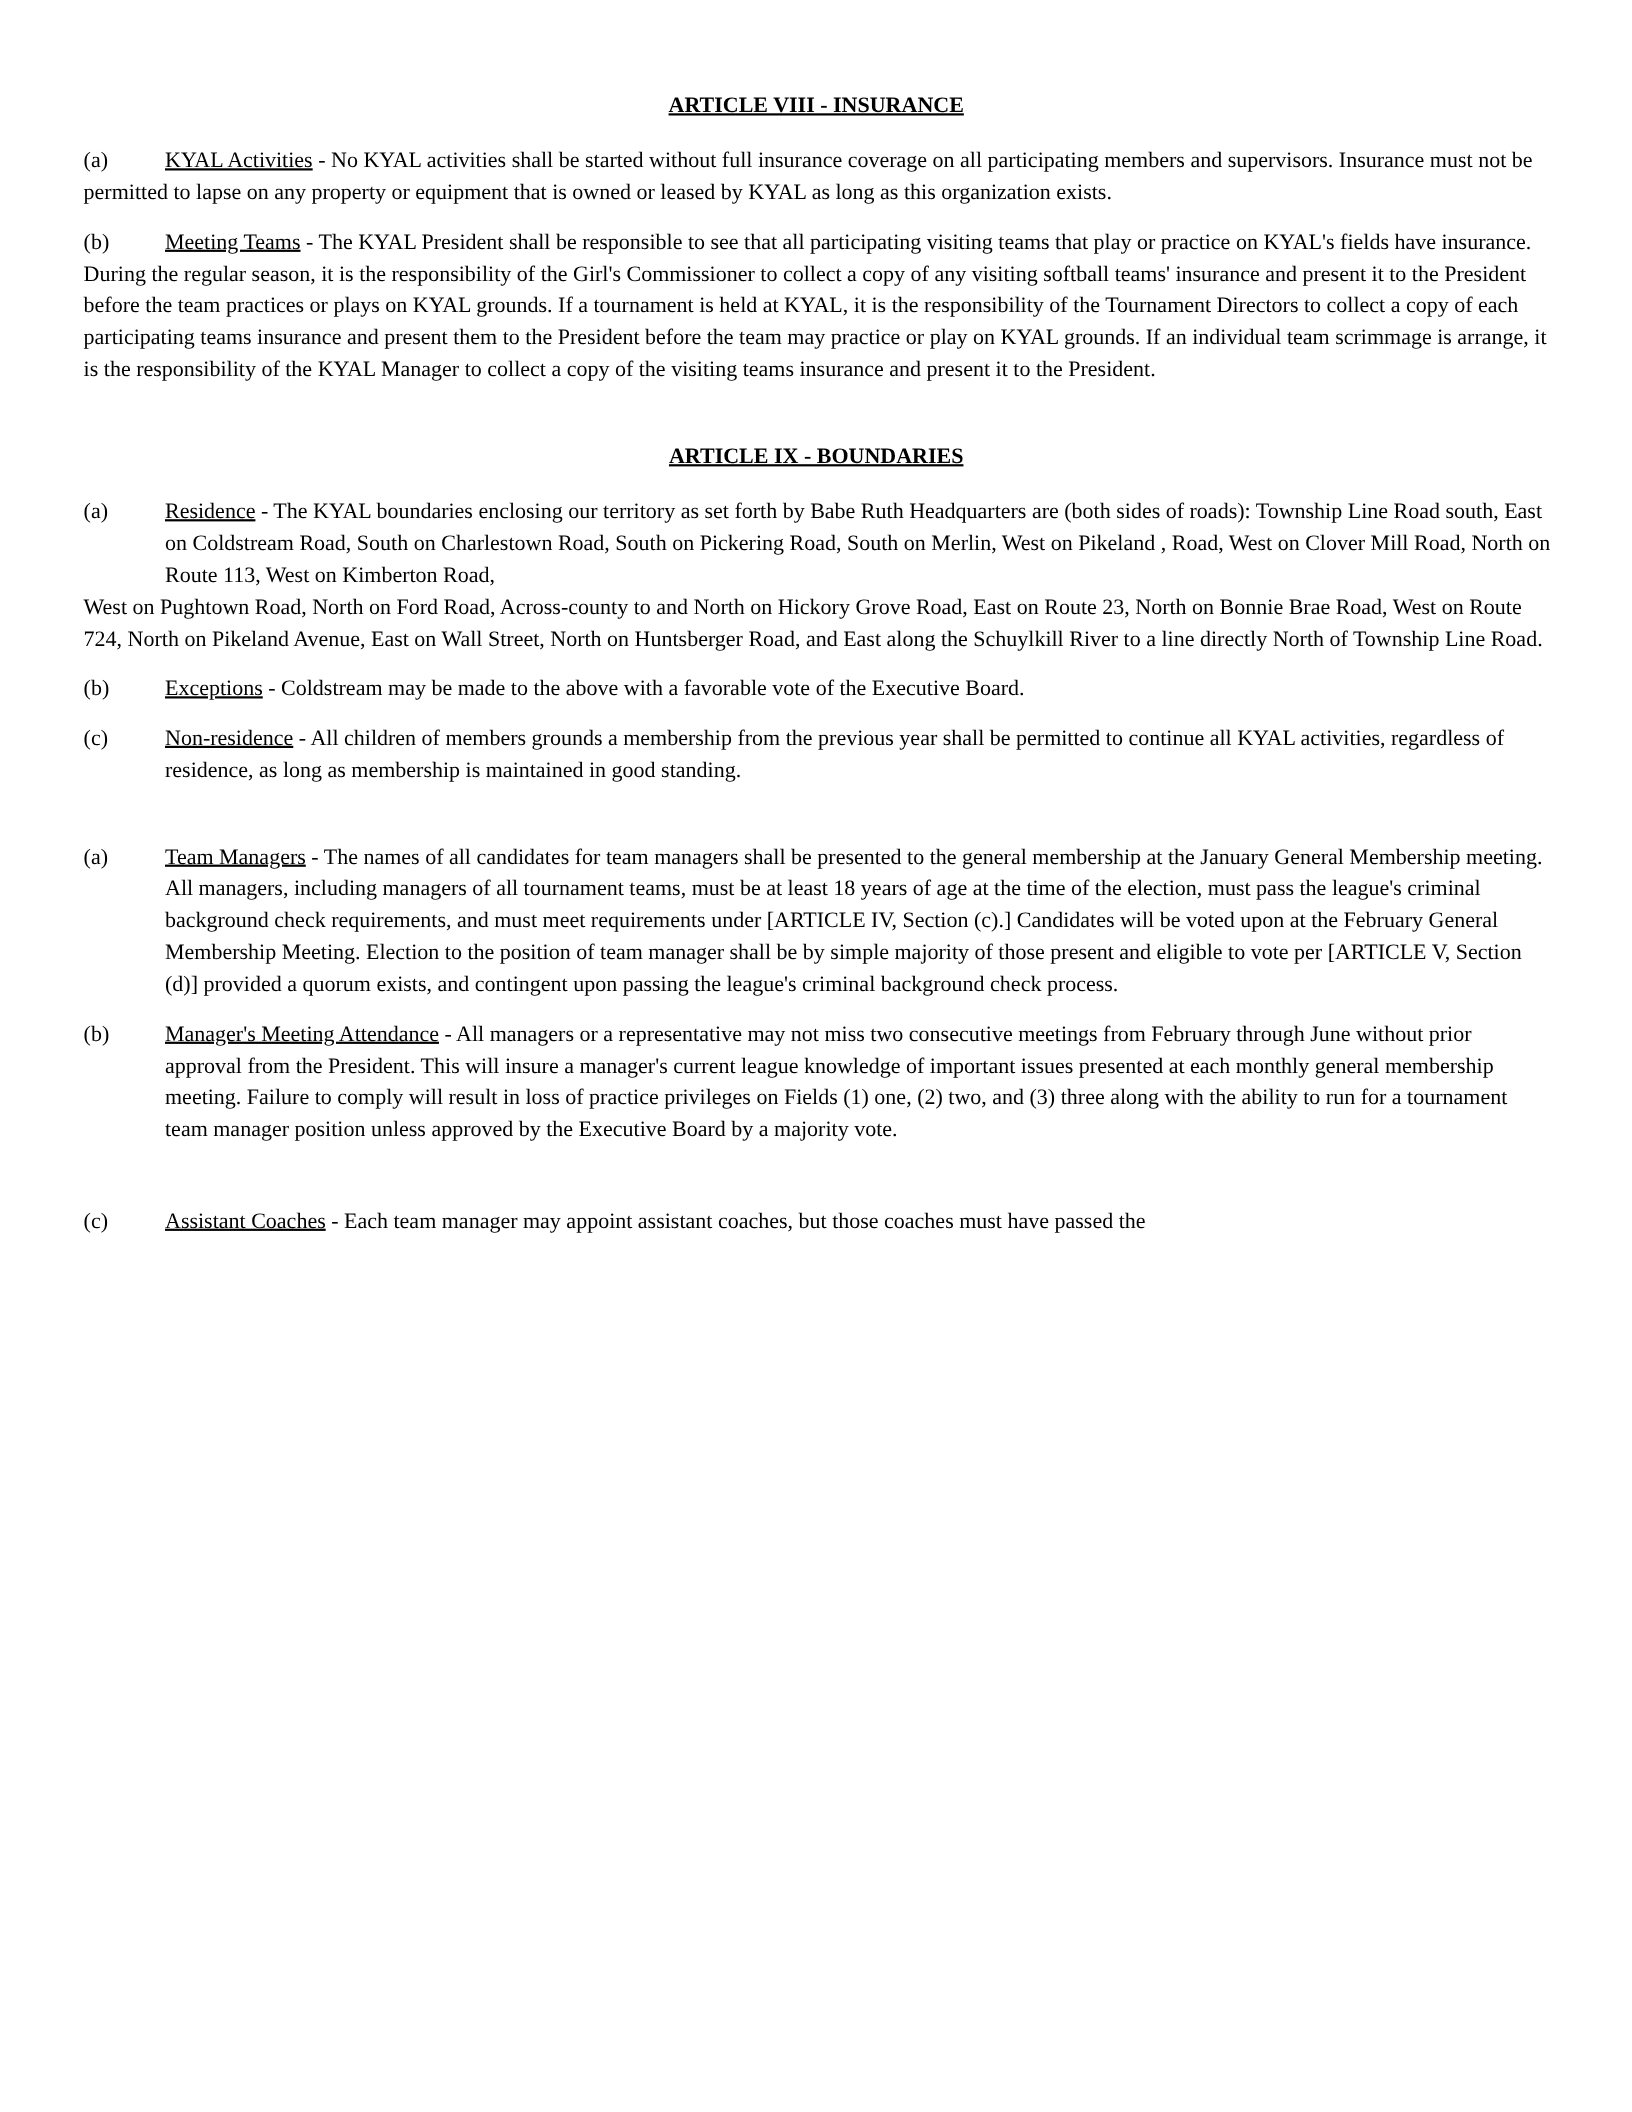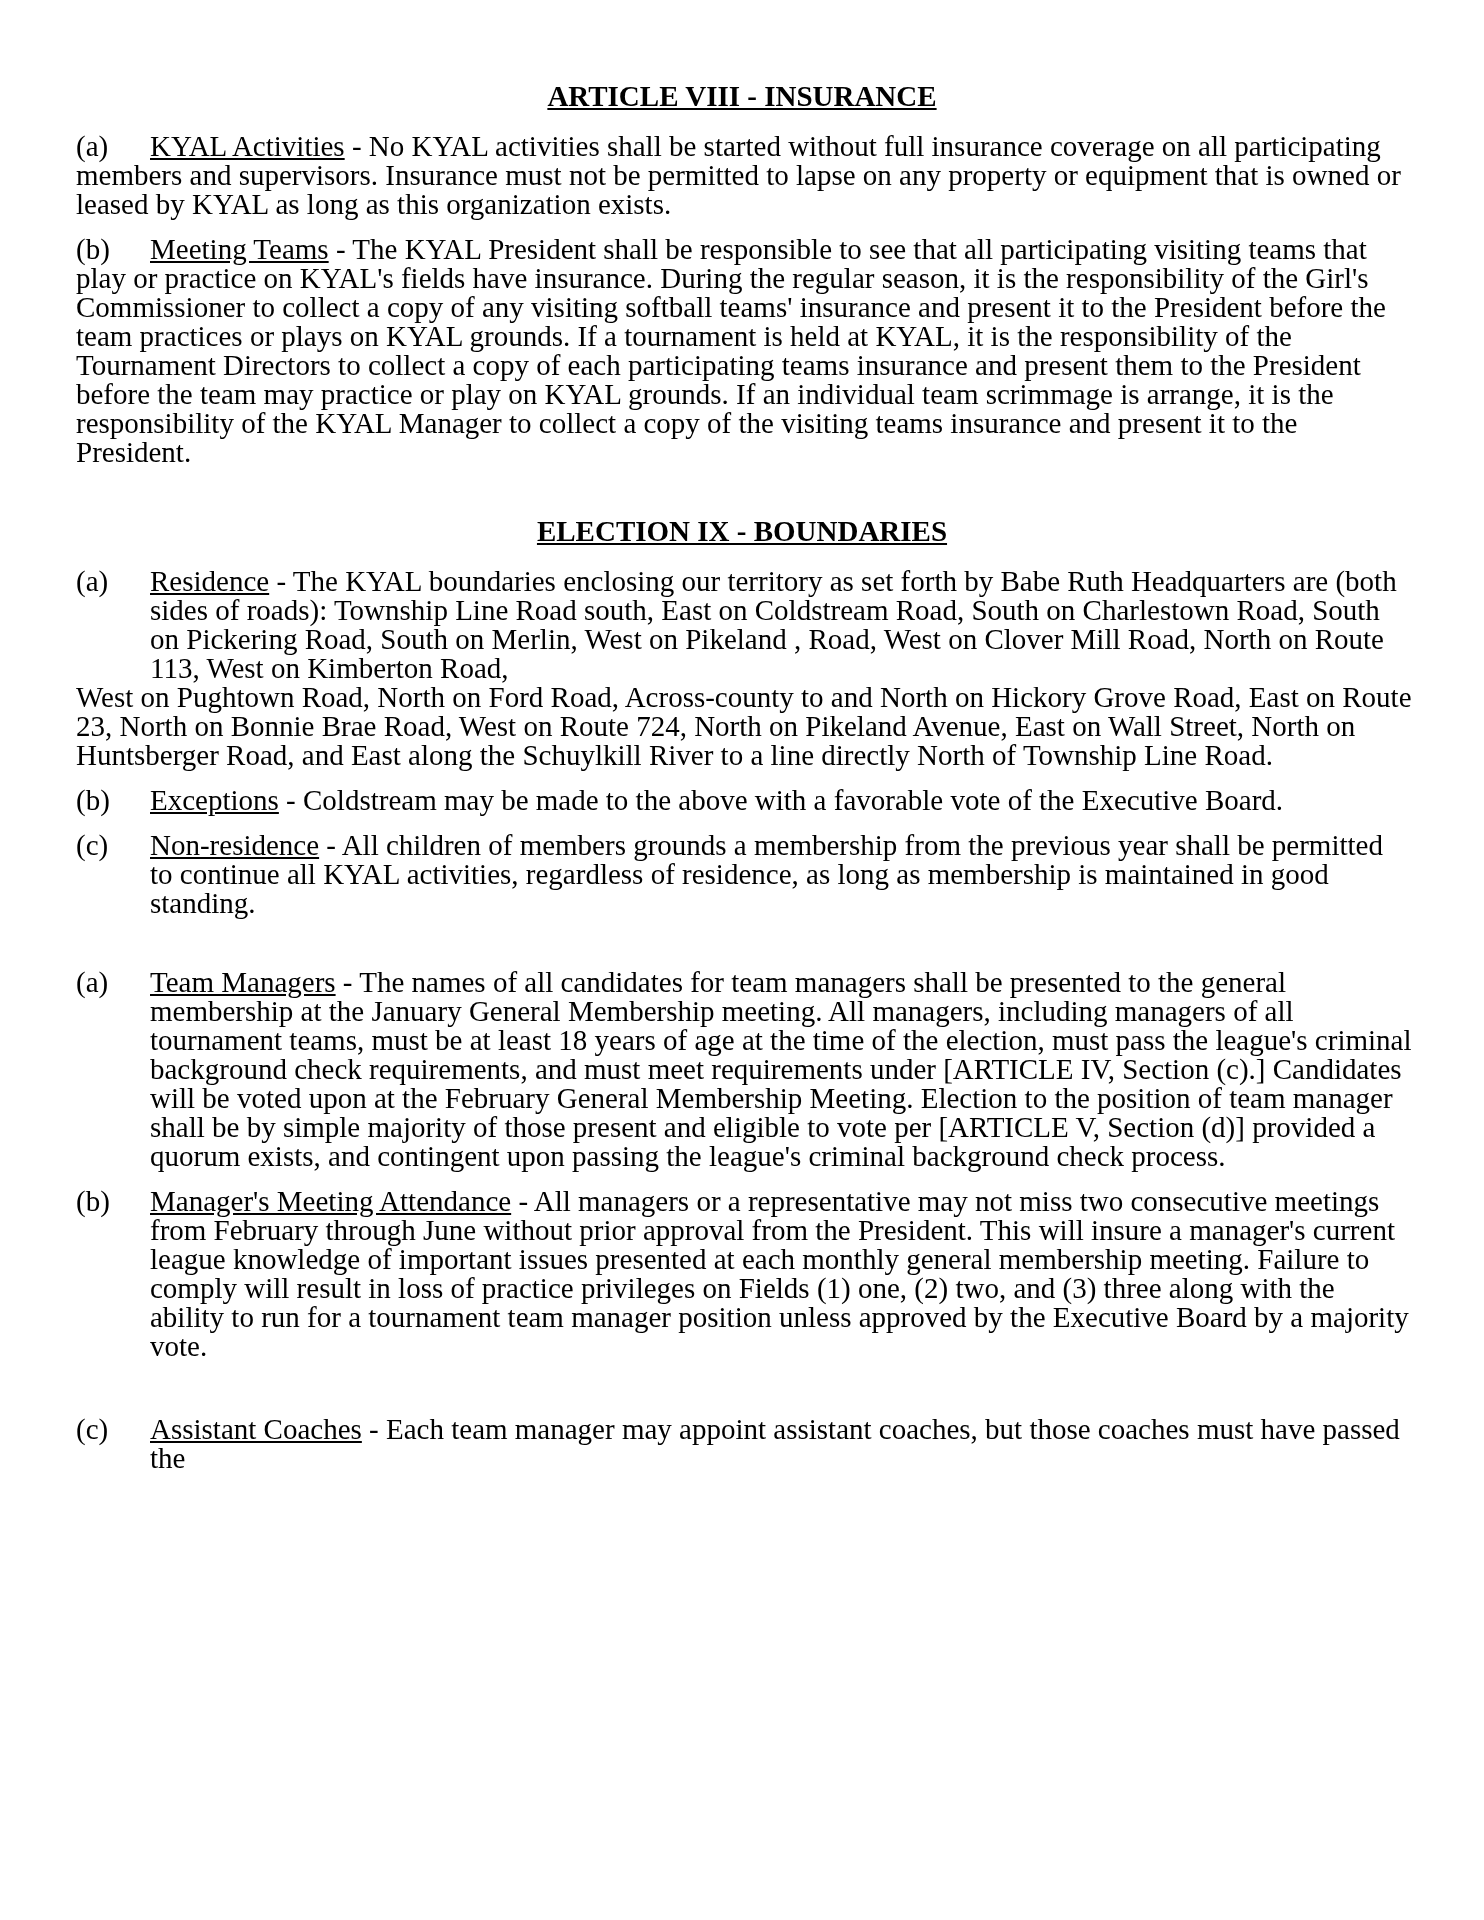--- a/index.html
+++ b/index.html
@@ -4,21 +4,21 @@
 <style>
   * { box-sizing: border-box; }
   html, body { margin: 0; padding: 0; background: #ffffff; }
   .page {
     width: 1484px;
     min-height: 1920px;
     padding: 82px 72px 40px 72px;
     background: #ffffff;
     color: #000000;
     font-family: "Liberation Serif", "DejaVu Serif", serif;
-    font-size: 29px;
+    font-size: 20px;
     line-height: 29px;
   }
   .section + .section { margin-top: 50px; }
   .heading {
     text-align: center;
     font-weight: bold;
     margin: 0 0 21px 0;
   }
   .heading .u { text-decoration: underline; }
   .para { margin: 0 0 16px 4px; position: relative; }
@@ -41,21 +41,21 @@
 
     <p class="para flush"><span class="label">(a)</span><span class="term">KYAL Activities</span>
       <span class="text">- No KYAL activities shall be started without full insurance coverage on all participating members and supervisors. Insurance must not be permitted to lapse on any property or equipment that is owned or leased by KYAL as long as this organization exists.</span></p>
 
     <p class="para flush"><span class="label">(b)</span><span class="term">Meeting Teams</span>
       <span class="text">- The KYAL President shall be responsible to see that all participating visiting teams that play or practice on KYAL's fields have insurance. During the regular season, it is the responsibility of the Girl's Commissioner to collect a copy of any visiting softball teams' insurance and present it to the President before the team practices or plays on KYAL grounds. If a tournament is held at KYAL, it is the responsibility of the Tournament Directors to collect a copy of each participating teams insurance and present them to the President before the team may practice or play on KYAL grounds. If an individual team scrimmage is arrange, it is the responsibility of the KYAL Manager to collect a copy of the visiting teams insurance and present it to the President.</span></p>
   </div>
 
   <div class="section">
     <div class="heading">
-      <span class="u">ELECTION IX - BOUNDARIES</span>
+      <span class="u">ARTICLE IX - BOUNDARIES</span>
     </div>
 
     <p class="para hang tight"><span class="label">(a)</span><span class="term">Residence</span>
       <span class="text">- The KYAL boundaries enclosing our territory as set forth by Babe Ruth Headquarters are (both sides of roads): Township Line Road south, East on Coldstream Road, South on Charlestown Road, South on Pickering Road, South on Merlin, West on Pikeland , Road, West on Clover Mill Road, North on Route 113, West on Kimberton Road,</span></p>
 
     <p class="para"><span class="text">West on Pughtown Road, North on Ford Road, Across-county to and North on Hickory Grove Road, East on Route 23, North on Bonnie Brae Road, West on Route 724, North on Pikeland Avenue, East on Wall Street, North on Huntsberger Road, and East along the Schuylkill River to a line directly North of Township Line Road.</span></p>
 
     <p class="para hang"><span class="label">(b)</span><span class="term">Exceptions</span>
       <span class="text">- Coldstream may be made to the above with a favorable vote of the Executive Board.</span></p>
 

